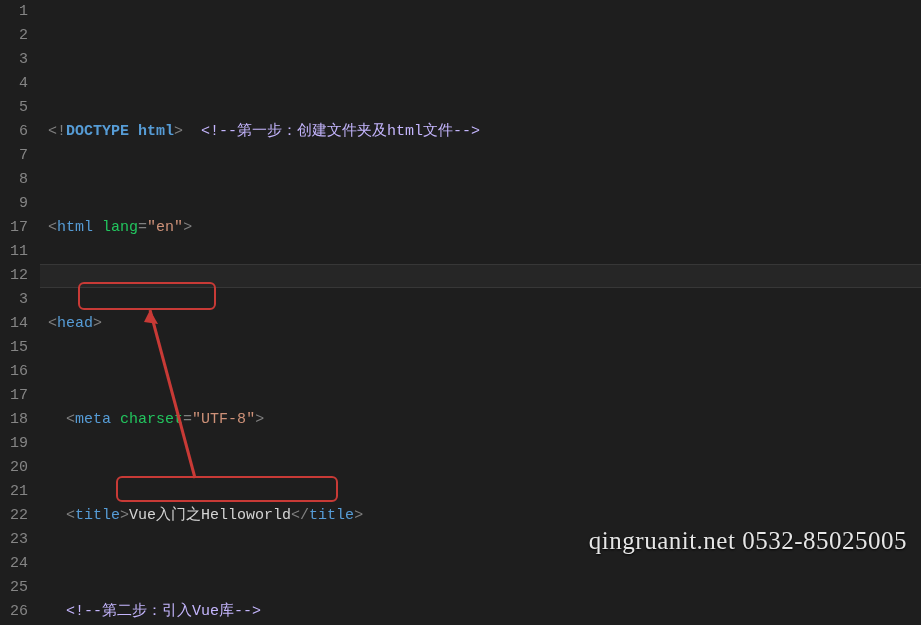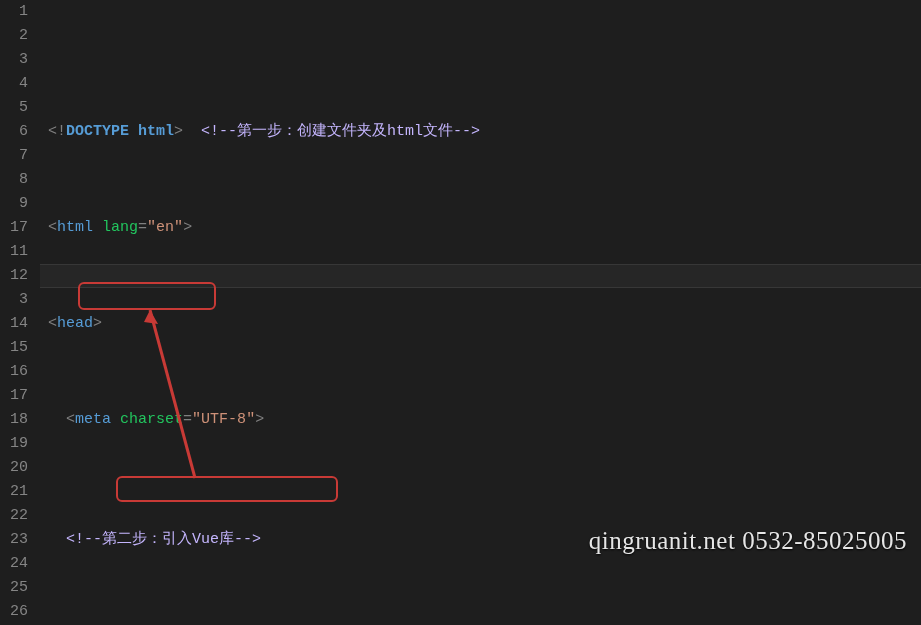--- a/index.html
+++ b/index.html
@@ -124,20 +124,21 @@
 
     
     <div class="code-line"><span class="pu">&lt;!</span><span class="doc">DOCTYPE</span><span class="docw"> </span><span class="doc">html</span><span class="pu">&gt;</span>  <span class="cmt">&lt;!--第一步：创建文件夹及html文件--&gt;</span></div>
     
     <div class="code-line"><span class="pu">&lt;</span><span class="tag">html</span><span> </span><span class="attr">lang</span><span class="pu">=</span><span class="str">"</span><span class="str">en</span><span class="str">"</span><span class="pu">&gt;</span></div>
     
     <div class="code-line"><span class="pu">&lt;</span><span class="tag">head</span><span class="pu">&gt;</span></div>
     
     <div class="code-line">  <span class="pu">&lt;</span><span class="tag">meta</span><span> </span><span class="attr">charset</span><span class="pu">=</span><span class="str">"</span><span class="str">UTF-8</span><span class="str">"</span><span class="pu">&gt;</span></div>
     
+    <div class="code-line">  <span class="pu">&lt;</span><span class="tag">title</span><span class="pu">&gt;</span><span>Vue入门之Helloworld</span><span class="pu">&lt;/</span><span class="tag">title</span><span class="pu">&gt;</span></div>
     
     <div class="code-line">  <span class="cmt">&lt;!--第二步：引入Vue库--&gt;</span></div>
     
     
     
     
     
     
     
     

